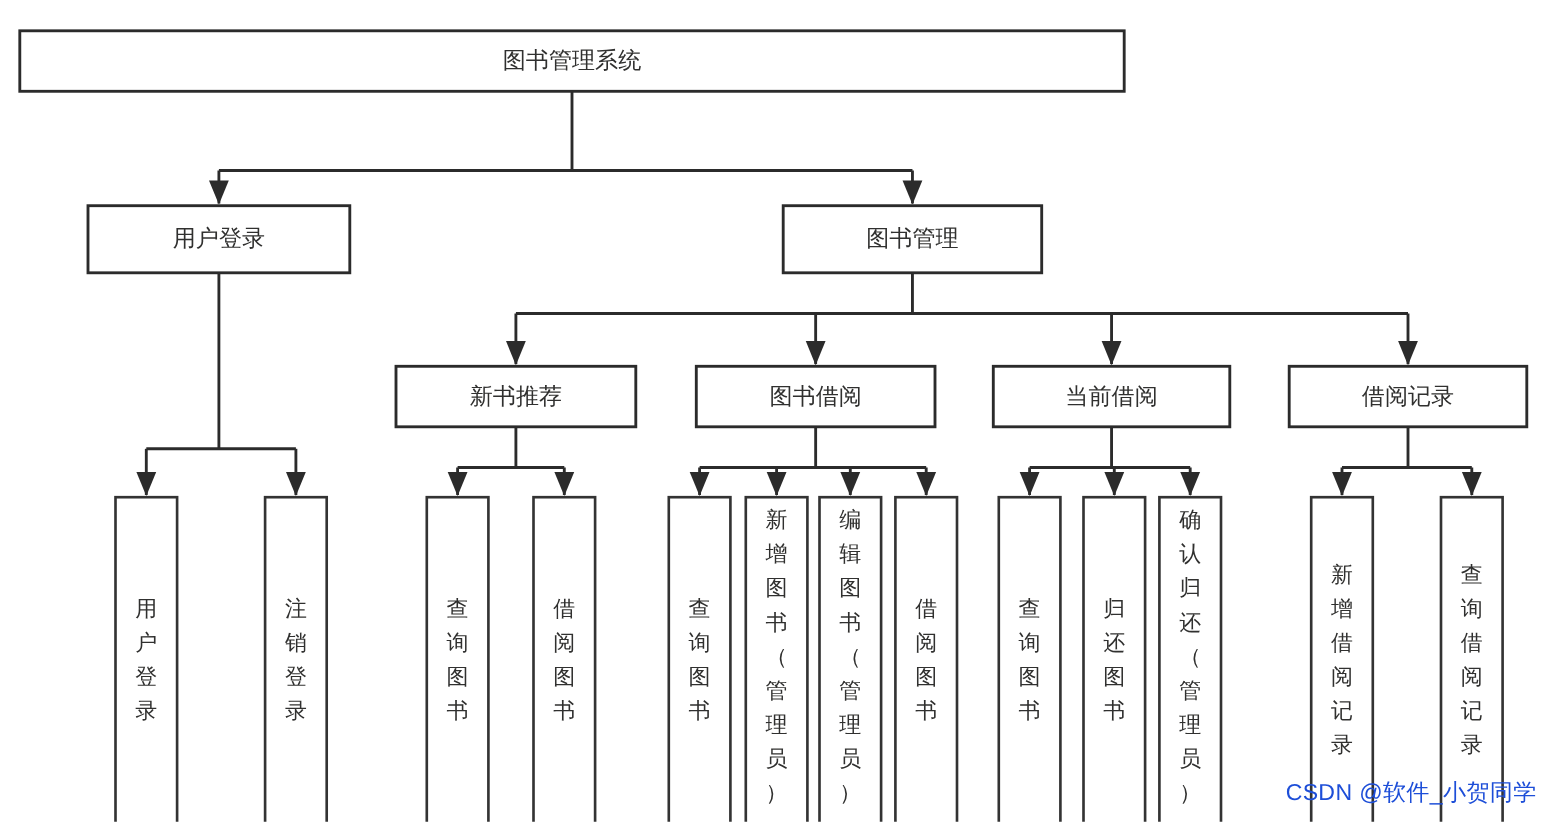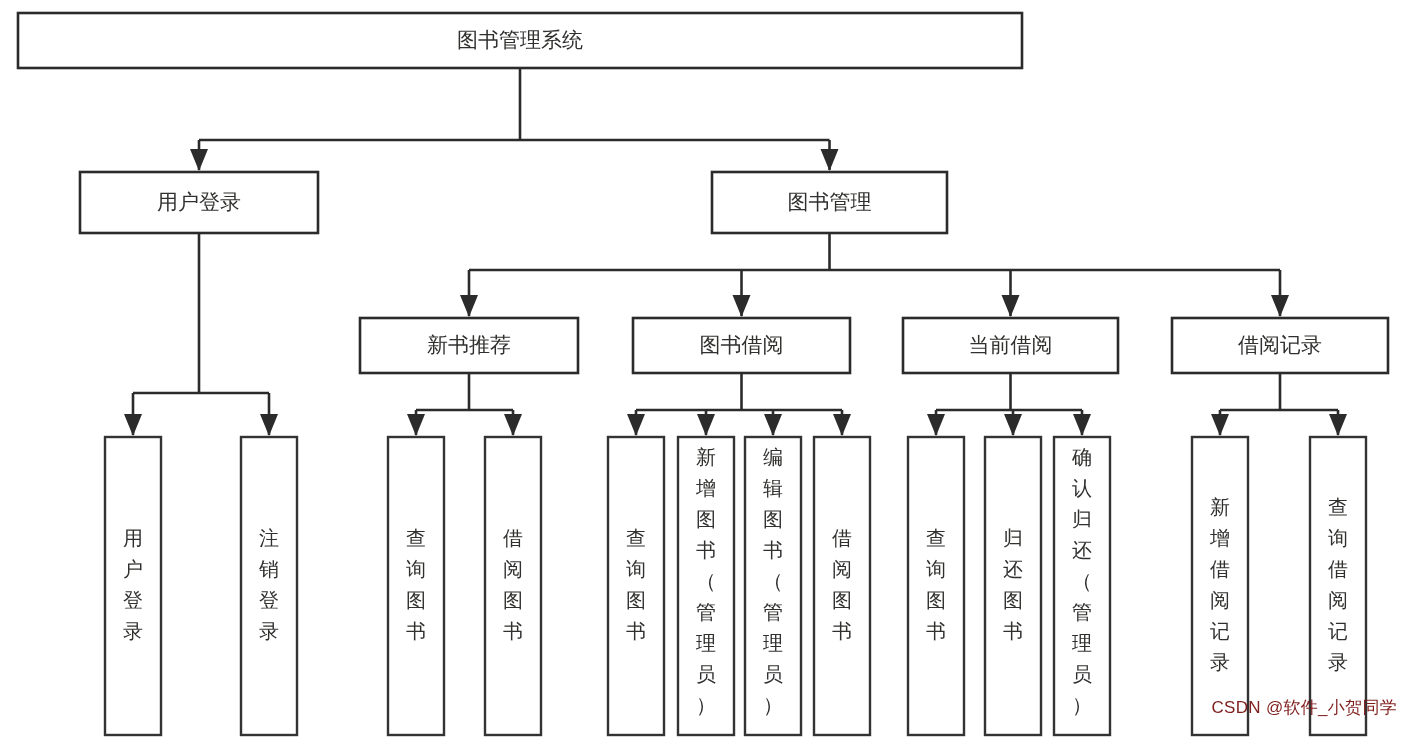--- a/index.html
+++ b/index.html
@@ -10,21 +10,21 @@
   body {
     width: 1405px;
     height: 747px;
     position: relative;
     font-family: "Liberation Sans", "DejaVu Sans", sans-serif;
     overflow: hidden;
   }
   #diagram-root {
     position: absolute;
     left: 0;
-    top: 0;
+    top: 15px;
     width: 1405px;
     height: 723px;
   }
   svg.flow {
     display: block;
     width: 1405px;
     height: 747px;
   }
   .node-box {
     fill: #ffffff;
@@ -58,22 +58,22 @@
     font-family: "Liberation Sans", "DejaVu Sans", sans-serif;
     font-size: 20px;
     text-anchor: middle;
     dominant-baseline: middle;
   }
   .watermark {
     position: absolute;
     right: 8px;
     bottom: 4px;
     font-family: "Liberation Sans", "DejaVu Sans", sans-serif;
-    font-size: 17px;
-    color: #7f1d1d;
+    font-size: 21px;
+    color: #1d4ed8;
     white-space: nowrap;
     letter-spacing: 0.3px;
     pointer-events: none;
   }
 </style>
 </head>
 <body>
 
 <div id="diagram-root">
   <svg class="flow" viewBox="0 0 1405 747">

